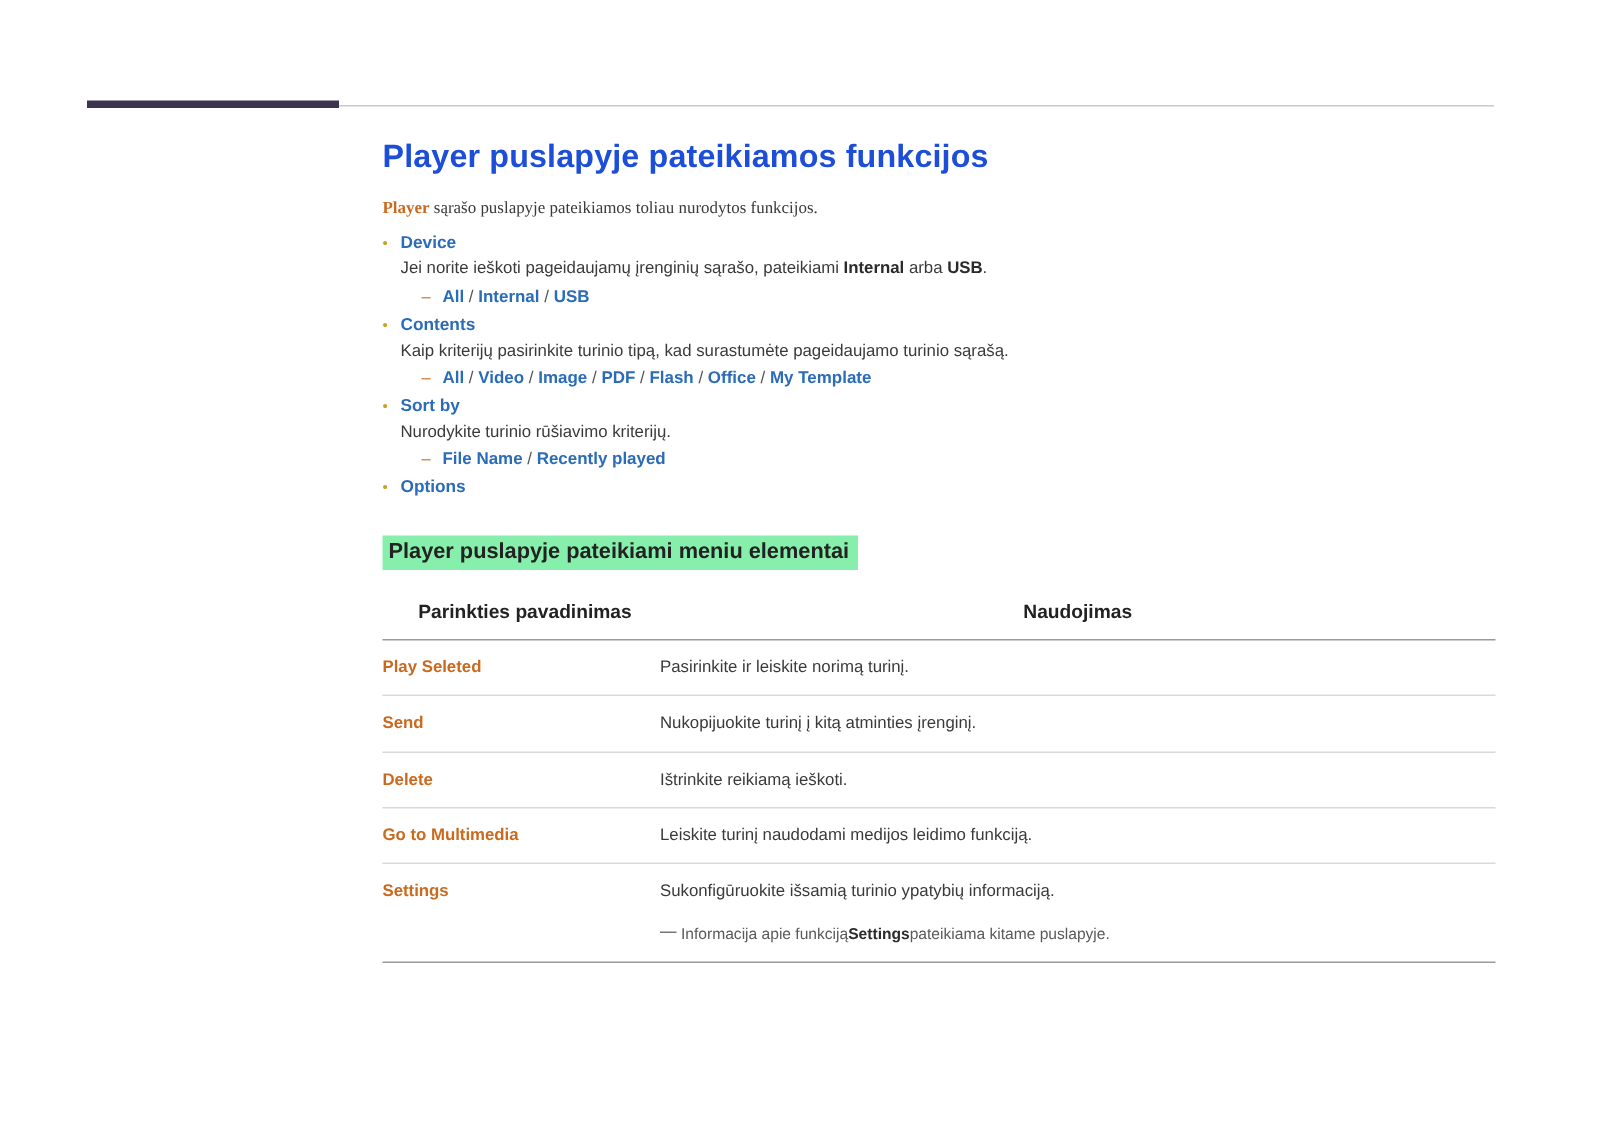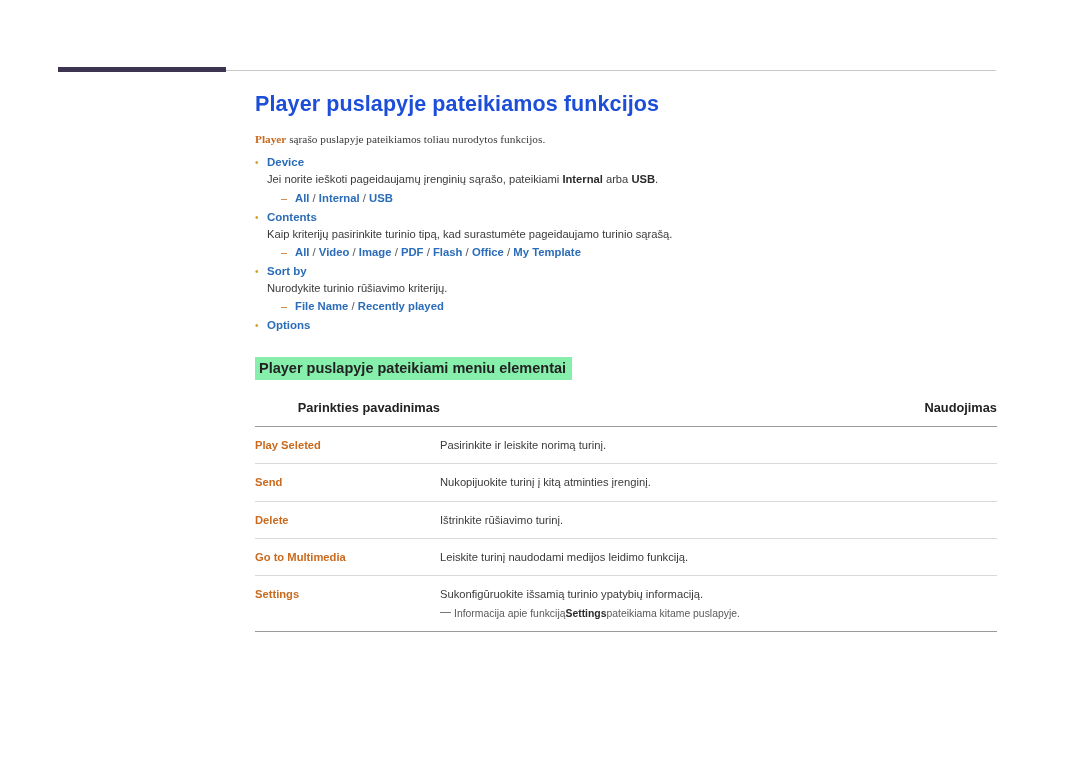--- a/index.html
+++ b/index.html
@@ -115,21 +115,21 @@
     padding: 3px 6px 4px 4px;
     margin: 26px 0 0 0;
   }
 
   table.menu-table {
     width: 742px;
     border-collapse: collapse;
     margin-top: 20px;
   }
   table.menu-table th {
-    text-align: right;
+    text-align: center;
     font-size: 12.8px;
     font-weight: bold;
     color: #222;
     padding: 0 0 11px 0;
     border-bottom: 1.3px solid #9a9a9a;
   }
   table.menu-table th.col1 { width: 180px; padding-left: 5px; }
   table.menu-table th.col2 { padding-left: 0px; }
   table.menu-table td {
     font-size: 11.2px;
@@ -140,21 +140,21 @@
   }
   td.cell-term {
     color: #c96a1e;
     font-weight: bold;
     font-size: 11.3px;
     padding-left: 5px;
   }
   td.cell-desc { color: #3a3a3a; }
   tr.last-row td { border-bottom: 1.3px solid #9a9a9a; }
   .note-row {
-    margin-top: 4px;
+    margin-top: 14px;
     font-size: 10.4px;
     color: #5a5a5a;
     display: flex;
     align-items: baseline;
     text-align: right;
   }
   .note-dash {
     display: inline-block;
     width: 11px;
     min-width: 11px;
@@ -241,21 +241,21 @@
         <tr>
           <td class="cell-term">Play Seleted</td>
           <td class="cell-desc">Pasirinkite ir leiskite norimą turinį.</td>
         </tr>
         <tr>
           <td class="cell-term">Send</td>
           <td class="cell-desc">Nukopijuokite turinį į kitą atminties įrenginį.</td>
         </tr>
         <tr>
           <td class="cell-term">Delete</td>
-          <td class="cell-desc">Ištrinkite rūšiavimo turinį.</td>
+          <td class="cell-desc">Ištrinkite reikiamą ieškoti.</td>
         </tr>
         <tr>
           <td class="cell-term">Go to Multimedia</td>
           <td class="cell-desc">Leiskite turinį naudodami medijos leidimo funkciją.</td>
         </tr>
         <tr class="last-row">
           <td class="cell-term">Settings</td>
           <td class="cell-desc">
             <span>Sukonfigūruokite išsamią turinio ypatybių informaciją.</span>
             <div class="note-row">

